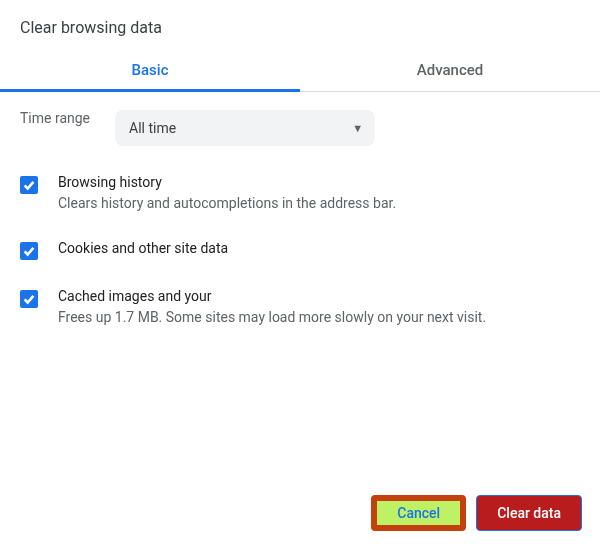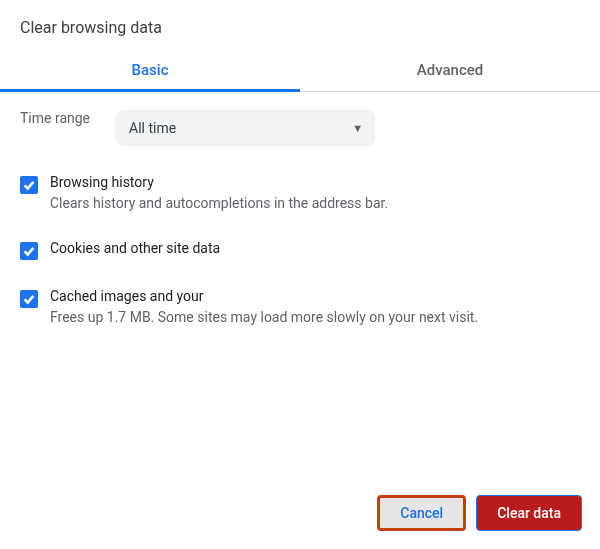--- a/index.html
+++ b/index.html
@@ -71,21 +71,21 @@
     color: #3c4043;
     font-size: 14px;
   }
   .select .arrow {
     color: #5f6368;
     font-size: 11px;
   }
   .option {
     display: flex;
     align-items: flex-start;
-    gap: 12px;
+    gap: 20px;
     margin-bottom: 28px;
   }
   .checkbox {
     width: 18px; height: 18px;
     border-radius: 2px;
     background: #1a73e8;
     display: flex;
     align-items: center;
     justify-content: center;
     margin-top: 2px;
@@ -113,23 +113,23 @@
     border-radius: 4px;
     font-size: 14px;
     font-weight: 500;
     display: inline-flex;
     align-items: center;
     justify-content: center;
     cursor: pointer;
     user-select: none;
   }
   .btn-secondary {
-    background: #e5e5e5;
+    background: #bef264;
     color: #1a73e8;
-    border: 3px solid #c2410c;
+    border: 6px solid #c2410c;
   }
   .btn-primary {
     background: #b91c1c;
     color: #fff;
     border: 1px solid #1a73e8;
   }
 </style>
 </head>
 <body>
 

